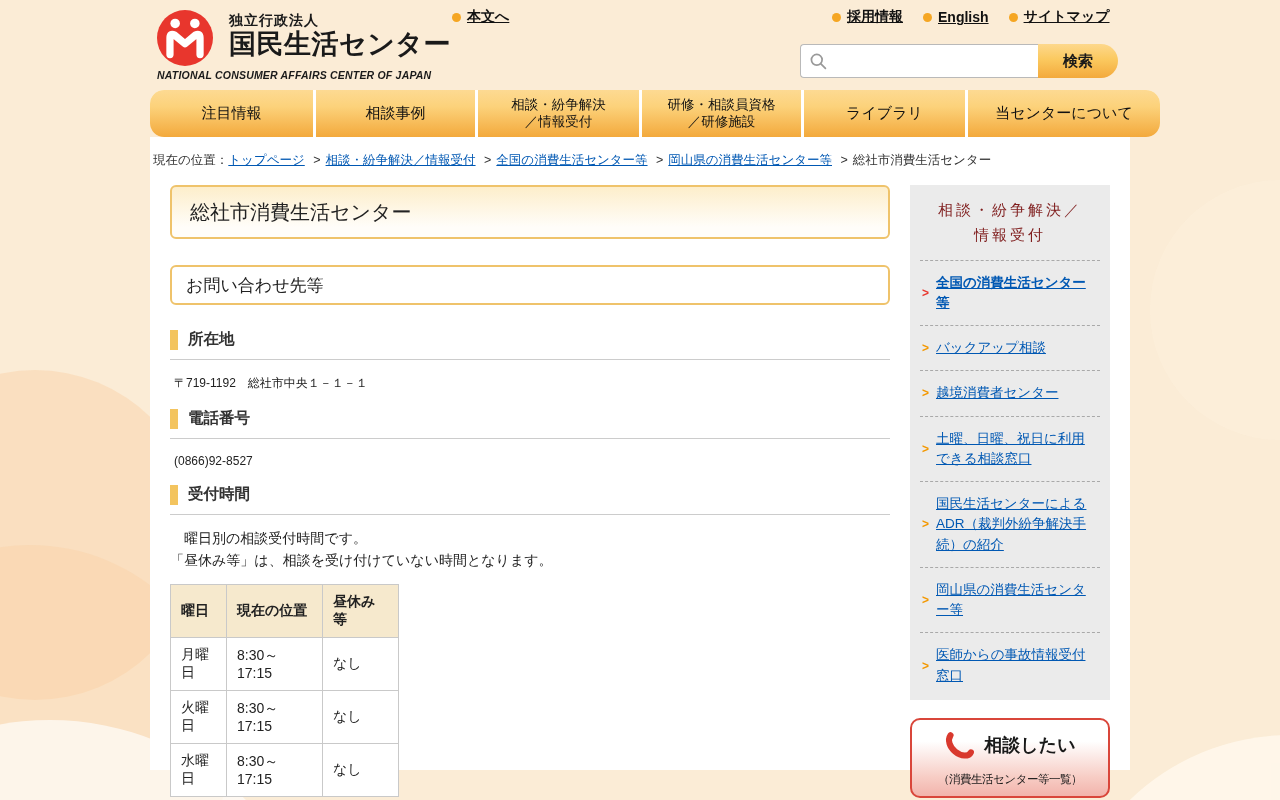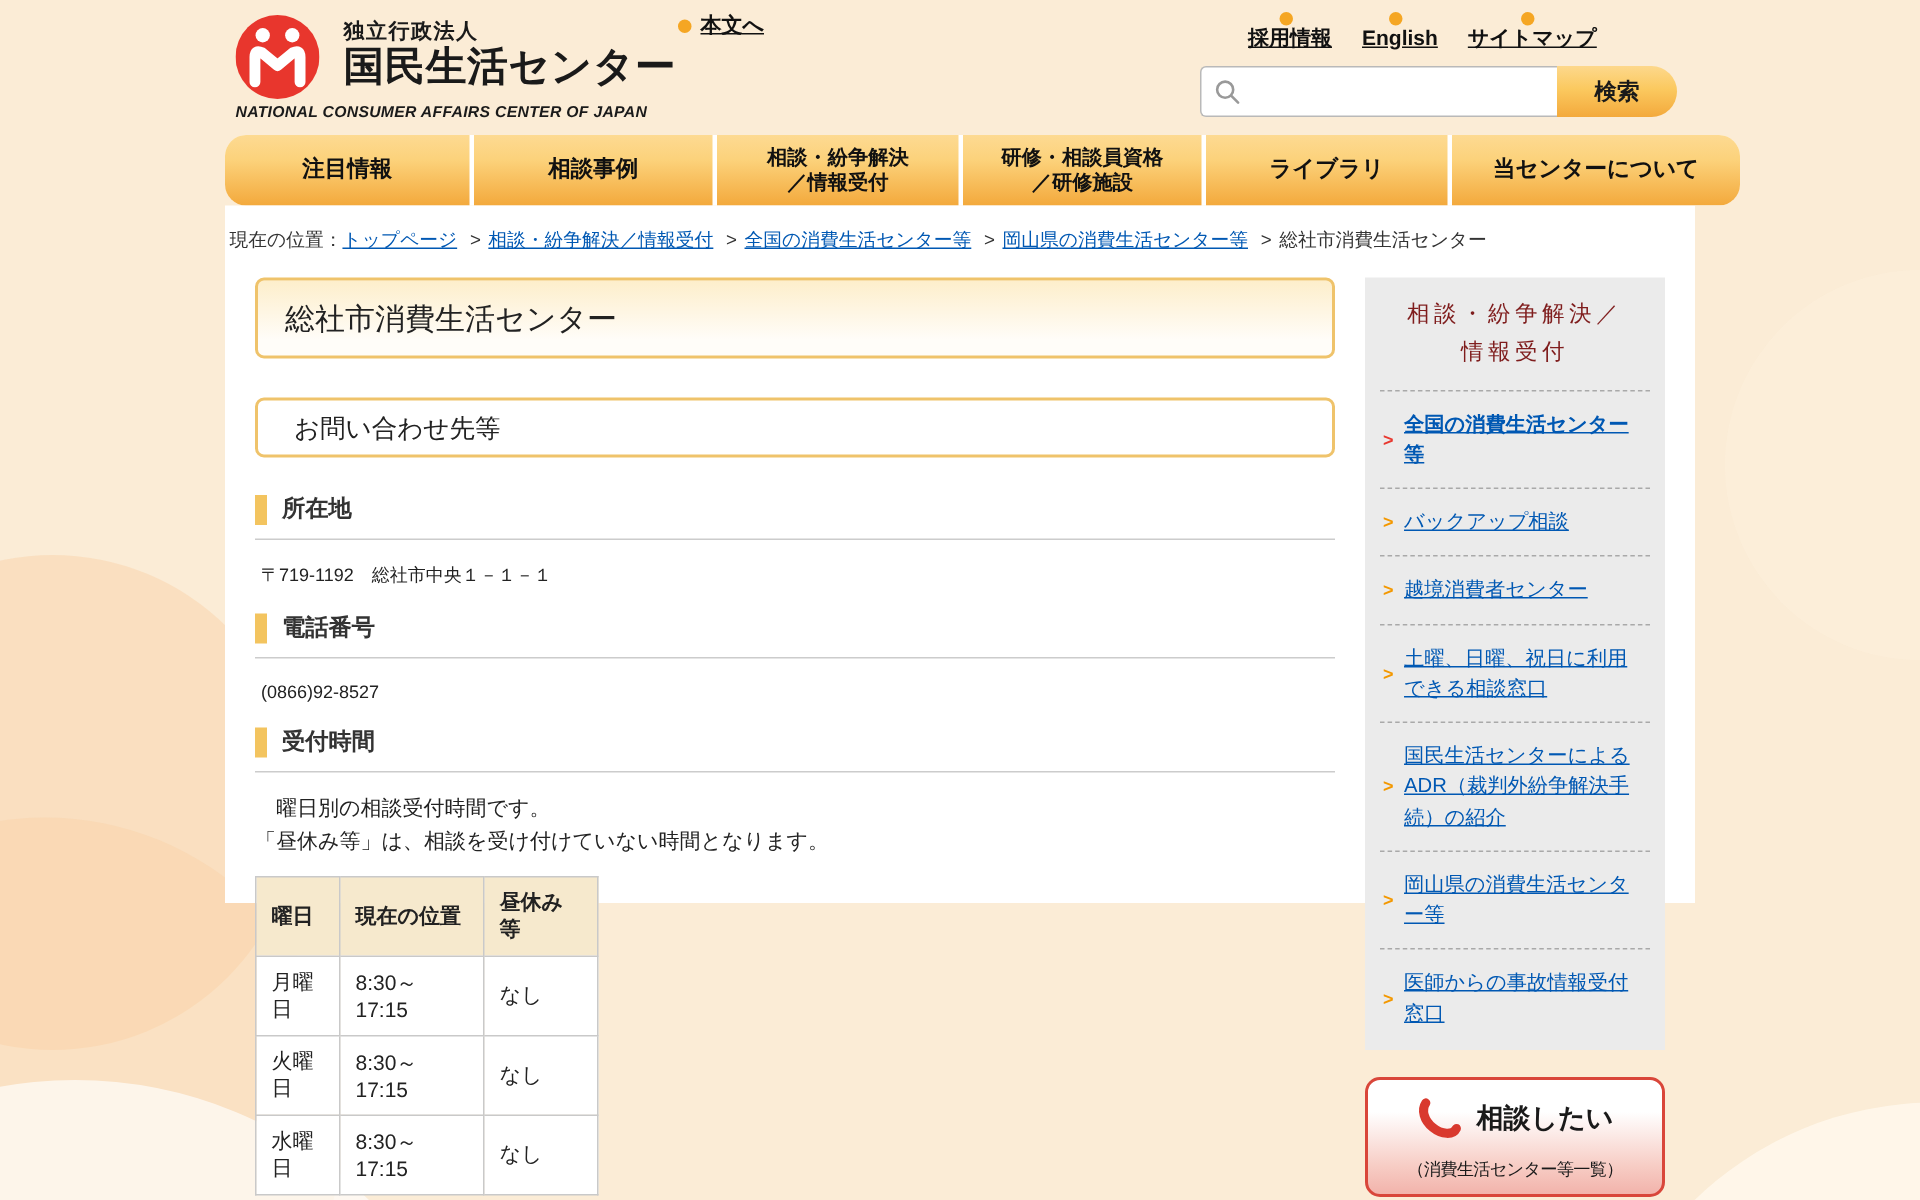--- a/index.html
+++ b/index.html
@@ -26,21 +26,21 @@
   .logo-mark { width:56px; height:56px; }
   .logo-texts { margin-left:16px; padding-top:2px; }
   .logo-orgtype { font-size:14px; font-weight:bold; color:#1a1a1a; letter-spacing:1px; }
   .logo-orgname { font-size:27px; font-weight:bold; color:#1a1a1a; letter-spacing:0.5px; line-height:1.1; }
   .logo-en { font-size:10.5px; font-weight:bold; color:#1a1a1a; letter-spacing:0.2px; margin-top:3px;font-style:italic; }
 
   .bullet { display:inline-block; width:9px; height:9px; border-radius:50%; background:#f5a623; margin-right:6px; flex:0 0 auto; }
   .skip-link { position:absolute; left:452px; top:8px; display:flex; align-items:center; }
   .skip-link a, .utility a { color:#111; font-weight:bold; font-size:14px; text-decoration:underline; }
   .utility { position:absolute; left:832px; top:8px; display:flex; gap:20px; }
-  .utility .u-item { display:flex; align-items:center;flex-direction:column; }
+  .utility .u-item { display:flex; align-items:center; }
 
   .searchbar { position:absolute; left:800px; top:44px; display:flex; }
   .search-input {
     width:238px; height:34px; border:1px solid #b9b9b9; border-right:none;
     border-radius:4px 0 0 4px; background:#fff; padding:0 8px 0 32px; font-size:14px; outline:none;
   }
   .search-icon { position:absolute; left:9px; top:8px; pointer-events:none; }
   .search-btn {
     width:80px; height:34px; border:none; cursor:pointer;
     border-radius:0 17px 17px 0;
@@ -50,45 +50,45 @@
   }
 
   
   .nav {
     position:absolute; left:150px; top:90px; width:1010px; height:47px; z-index:3;
     display:flex; background:#fff; border-radius:14px; overflow:hidden; gap:3px;
   }
   .nav-item {
     display:flex; align-items:center; justify-content:center; text-align:center;
     background:linear-gradient(#fdda92, #fcd27b 35%, #f3a93c);
-    font-weight:bold; font-size:15px; color:#111; cursor:pointer;
+    font-weight:normal; font-size:15px; color:#111; cursor:pointer;
     white-space:pre-line; line-height:1.25;
   }
   .nav-item.small { font-size:13.5px; }
 
   
-  .sheet { position:absolute; left:150px; top:137px; width:980px; height:465px; background:#fff; z-index:2; }
+  .sheet { position:absolute; left:150px; top:137px; width:980px; height:633px; background:#fff; z-index:2; }
 
   .breadcrumb { padding:15px 0 0 3px; font-size:12.5px; color:#333; }
   .breadcrumb a { color:#0058b3; text-decoration:underline; }
   .breadcrumb .sep { margin:0 5px; color:#333; }
 
   .columns { display:flex; gap:20px; padding:16px 20px 0 20px; }
   .col-main { width:720px; flex:0 0 auto; }
   .col-side { width:200px; flex:0 0 auto; }
 
   .page-title-box {
     height:54px; border:2px solid #efc36b; border-radius:6px;
     background:linear-gradient(#fdeecb, #fffdf9 80%);
     display:flex; align-items:center; padding-left:18px;
     font-size:20px; color:#222; margin-bottom:26px;
   }
   .section-title-box {
     height:40px; border:2px solid #efc36b; border-radius:6px; background:#fff;
-    display:flex; align-items:center; padding-left:24px;
+    display:flex; align-items:center; padding-left:14px;
     font-size:17px; color:#222; margin-bottom:24px;
   }
   .section-h {
     display:flex; align-items:center; gap:10px;
     padding-bottom:9px; border-bottom:1px solid #ccc;
     font-size:15.5px; font-weight:bold; color:#333;
   }
   .section-h .hbar { width:8px; height:20px; background:#f3c45f; flex:0 0 auto; }
   .section-value { margin:15px 0 16px 4px; font-size:12px; color:#222; }
 

